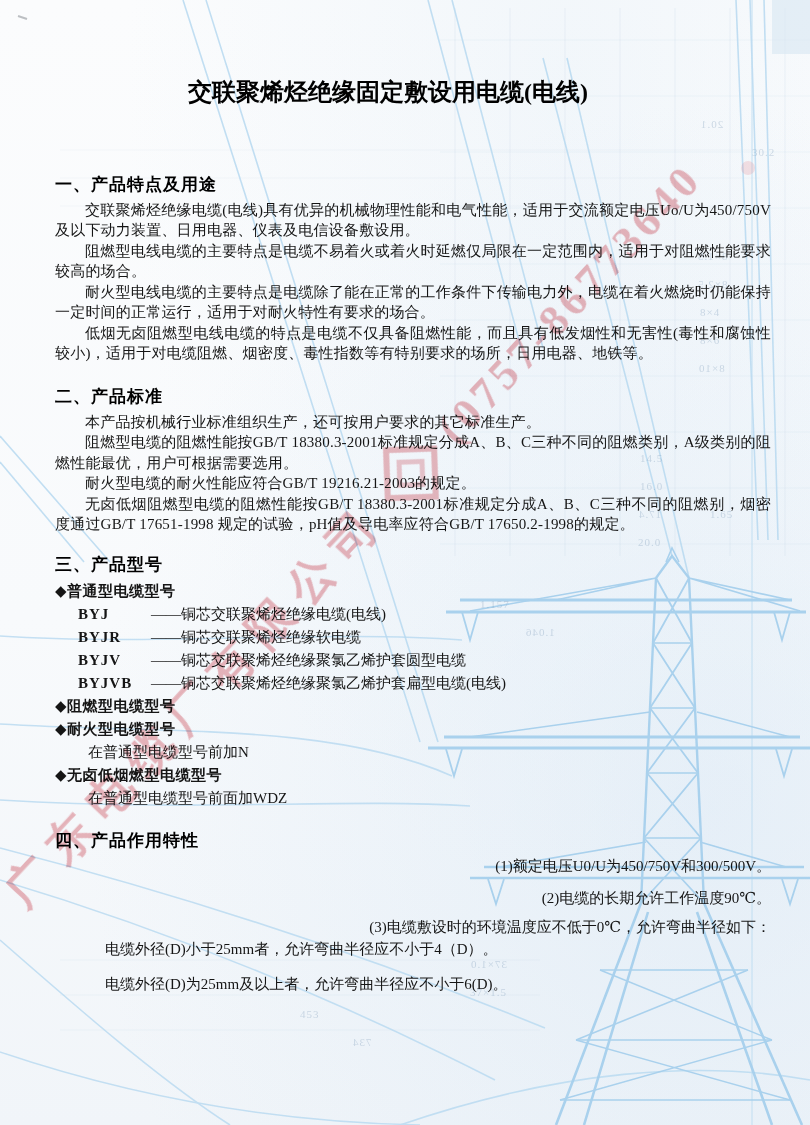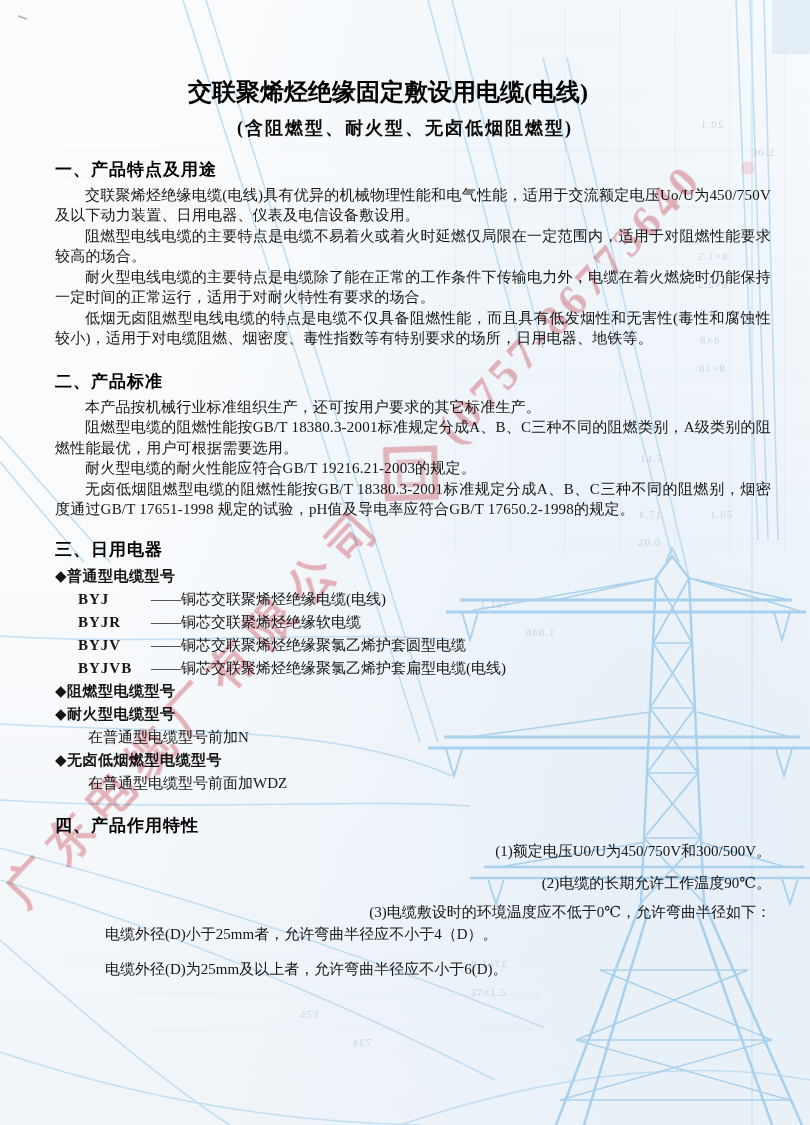--- a/index.html
+++ b/index.html
@@ -13,21 +13,21 @@
   .ghost-layer{position:absolute;inset:0;z-index:1;pointer-events:none;}
   .ghost-num{position:absolute;font-size:11px;color:rgba(125,155,185,.34);
     font-family:"Liberation Serif",serif;letter-spacing:1px;filter:blur(.4px);}
   .mirror{transform:scaleX(-1);}
   .content{position:absolute;inset:0;z-index:2;color:#161616;}
   .doc-title{position:absolute;top:76px;left:0;width:776px;text-align:center;margin:0;
     font-size:24px;font-weight:bold;color:#000;letter-spacing:0;}
   .doc-subtitle{position:absolute;top:116px;left:0;width:810px;text-align:center;margin:0;
     font-size:18px;font-weight:bold;color:#0a0a0a;letter-spacing:2px;}
   .sec{position:absolute;left:55px;width:716px;font-size:15px;line-height:20.5px;color:#151515;}
-  .sec-h{font-size:17px;font-weight:bold;margin:0 0 4px;letter-spacing:1px;color:#000;}
+  .sec-h{font-size:17px;font-weight:bold;margin:15px 0 4px;letter-spacing:1px;color:#000;}
   .para{margin:0;text-indent:2em;text-align:justify;letter-spacing:.2px;}
   #sec1{top:160px;} #sec2{top:372px;} #sec3{top:540px;} #sec4{top:816px;} #sec5{top:982px;}
   .tline{line-height:23px;margin:0;}
   .bullet{font-weight:bold;letter-spacing:.5px;}
   .note{margin-left:33px;}
   .model-row{display:flex;line-height:23px;margin-left:23px;}
   .model-code{width:73px;font-weight:bold;letter-spacing:1px;}
   .model-desc{flex:1;}
   .item{margin:12px 0 0 33px;line-height:20px;text-align:right;}
   .subitem{margin-left:50px;line-height:20px;}
@@ -131,40 +131,39 @@
     <span class="ghost-num" style="left:480px;top:598px">1.157</span>
     <span class="ghost-num mirror" style="left:525px;top:626px">1.046</span>
     <span class="ghost-num mirror" style="left:470px;top:958px">37×1.0</span>
     <span class="ghost-num" style="left:470px;top:986px">37×1.5</span>
     <span class="ghost-num" style="left:300px;top:1008px">453</span>
     <span class="ghost-num mirror" style="left:352px;top:1036px">734</span>
   </div>
 
   <div class="content">
     <h1 class="doc-title">交联聚烯烃绝缘固定敷设用电缆(电线)</h1>
-    <h2 class="doc-subtitle">(含阻燃型、耐火型、无卤低烟阻燃型)</h2>
 
     <div class="sec" id="sec1">
       <h3 class="sec-h">一、产品特点及用途</h3>
       <p class="para">交联聚烯烃绝缘电缆(电线)具有优异的机械物理性能和电气性能，适用于交流额定电压Uo/U为450/750V及以下动力装置、日用电器、仪表及电信设备敷设用。</p>
       <p class="para">阻燃型电线电缆的主要特点是电缆不易着火或着火时延燃仅局限在一定范围内，适用于对阻燃性能要求较高的场合。</p>
       <p class="para">耐火型电线电缆的主要特点是电缆除了能在正常的工作条件下传输电力外，电缆在着火燃烧时仍能保持一定时间的正常运行，适用于对耐火特性有要求的场合。</p>
       <p class="para">低烟无卤阻燃型电线电缆的特点是电缆不仅具备阻燃性能，而且具有低发烟性和无害性(毒性和腐蚀性较小)，适用于对电缆阻燃、烟密度、毒性指数等有特别要求的场所，日用电器、地铁等。</p>
     </div>
 
     <div class="sec" id="sec2">
       <h3 class="sec-h">二、产品标准</h3>
       <p class="para">本产品按机械行业标准组织生产，还可按用户要求的其它标准生产。</p>
       <p class="para">阻燃型电缆的阻燃性能按GB/T 18380.3-2001标准规定分成A、B、C三种不同的阻燃类别，A级类别的阻燃性能最优，用户可根据需要选用。</p>
       <p class="para">耐火型电缆的耐火性能应符合GB/T 19216.21-2003的规定。</p>
       <p class="para">无卤低烟阻燃型电缆的阻燃性能按GB/T 18380.3-2001标准规定分成A、B、C三种不同的阻燃别，烟密度通过GB/T 17651-1998 规定的试验，pH值及导电率应符合GB/T 17650.2-1998的规定。</p>
     </div>
 
     <div class="sec" id="sec3">
-      <h3 class="sec-h">三、日用电器</h3>
+      <h3 class="sec-h">三、产品型号</h3>
       <p class="tline bullet">◆普通型电缆型号</p>
       <div class="model-row">
         <span class="model-code">BYJ</span>
         <span class="model-desc">——铜芯交联聚烯烃绝缘电缆(电线)</span>
       </div>
       <div class="model-row">
         <span class="model-code">BYJR</span>
         <span class="model-desc">——铜芯交联聚烯烃绝缘软电缆</span>
       </div>
       <div class="model-row">

